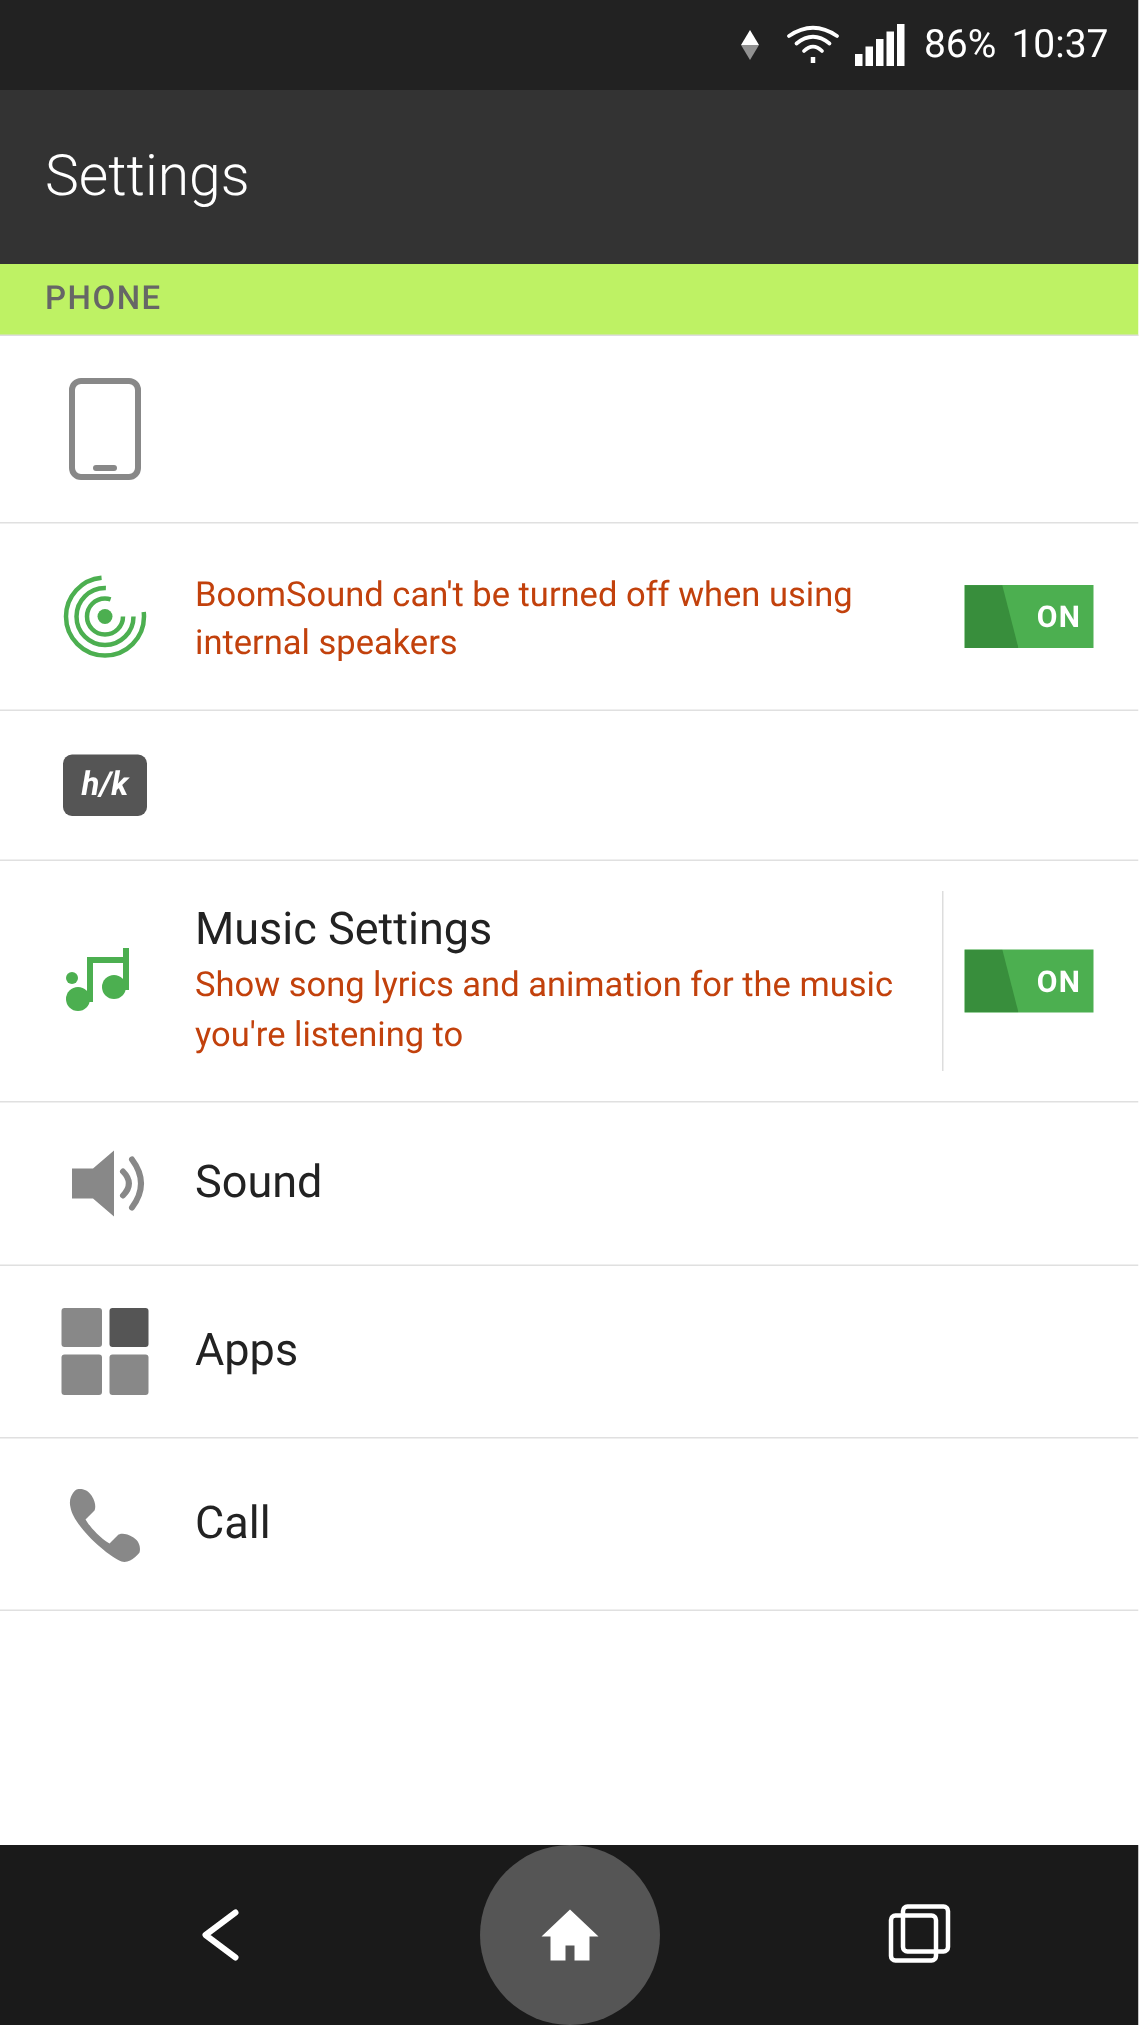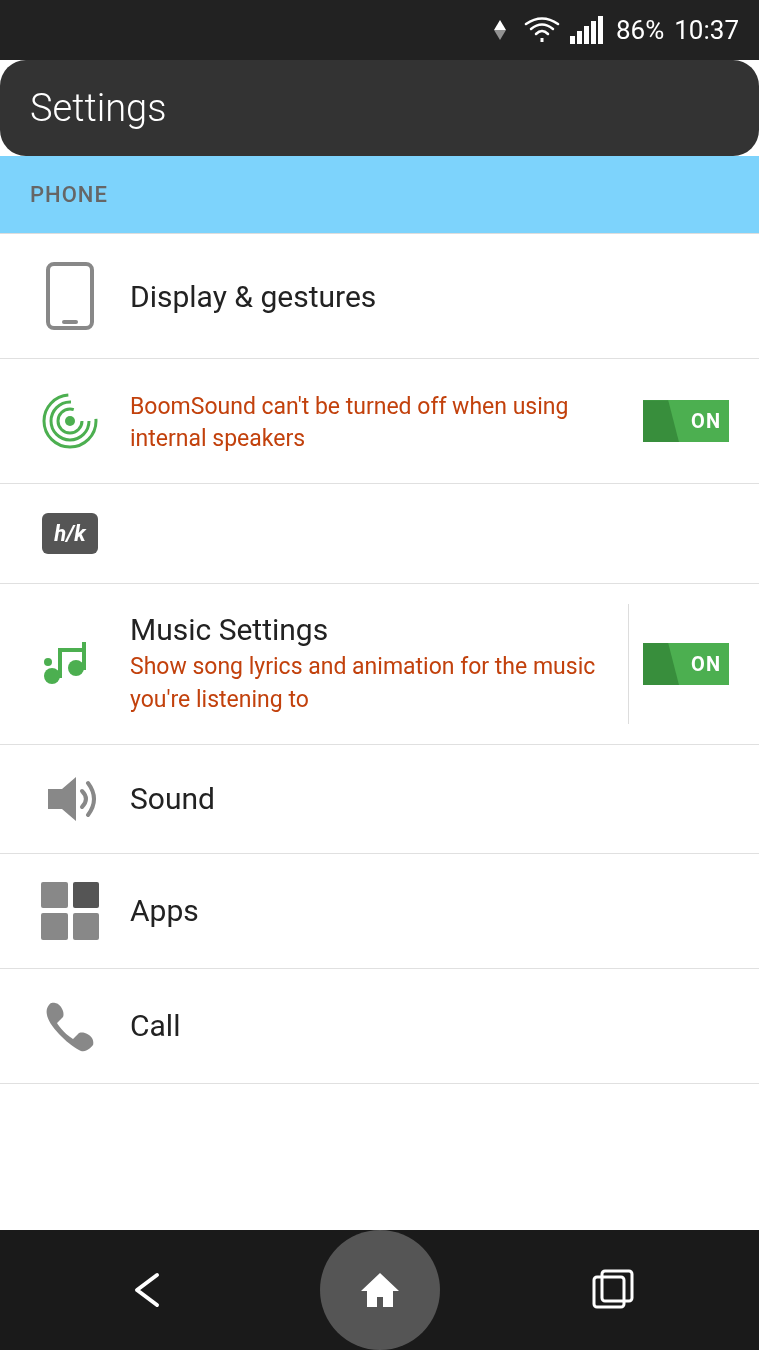--- a/index.html
+++ b/index.html
@@ -29,36 +29,35 @@
     }
     .status-text {
       color: #fff;
       font-size: 26px;
       font-weight: 400;
     }
 
     
     .header {
       background: #333;
-      height: 96px;
+      height: 116px;
       display: flex;
       align-items: center;
       padding: 0 30px;
-      border-radius: 26px;
     }
     .header-title {
       color: #fff;
       font-size: 38px;
       font-weight: 300;
     }
 
     
     .section-header {
-      background: #7dd3fc;
-      padding: 26px 30px;
+      background: #bef264;
+      padding: 11px 30px;
       font-size: 22px;
       color: #666;
       font-weight: 500;
       letter-spacing: 1px;
       border-bottom: 1px solid #ddd;
     }
 
     
     .settings-list {
       background: #fff;
@@ -240,23 +239,20 @@
 
 <div class="settings-list">
 
   <div class="settings-item">
     <div class="item-icon">
       <svg width="52" height="68" viewBox="0 0 52 68" fill="none">
         <rect x="4" y="2" width="44" height="64" rx="6" stroke="#888" stroke-width="4" fill="none"></rect>
         <rect x="18" y="58" width="16" height="4" rx="2" fill="#888"></rect>
       </svg>
     </div>
-    <div class="item-content">
-      <div class="item-title">Display &amp; gestures</div>
-    </div>
   </div>
 
   <div class="settings-item">
     <div class="item-icon">
       <svg width="60" height="60" viewBox="0 0 60 60" fill="none">
 
         <circle cx="30" cy="30" r="26" stroke="#4caf50" stroke-width="3" fill="none" stroke-dasharray="120 40"></circle>
         <circle cx="30" cy="30" r="19" stroke="#4caf50" stroke-width="3" fill="none" stroke-dasharray="90 40"></circle>
         <circle cx="30" cy="30" r="12" stroke="#4caf50" stroke-width="3" fill="none" stroke-dasharray="60 40"></circle>
         <circle cx="30" cy="30" r="5" fill="#4caf50"></circle>

